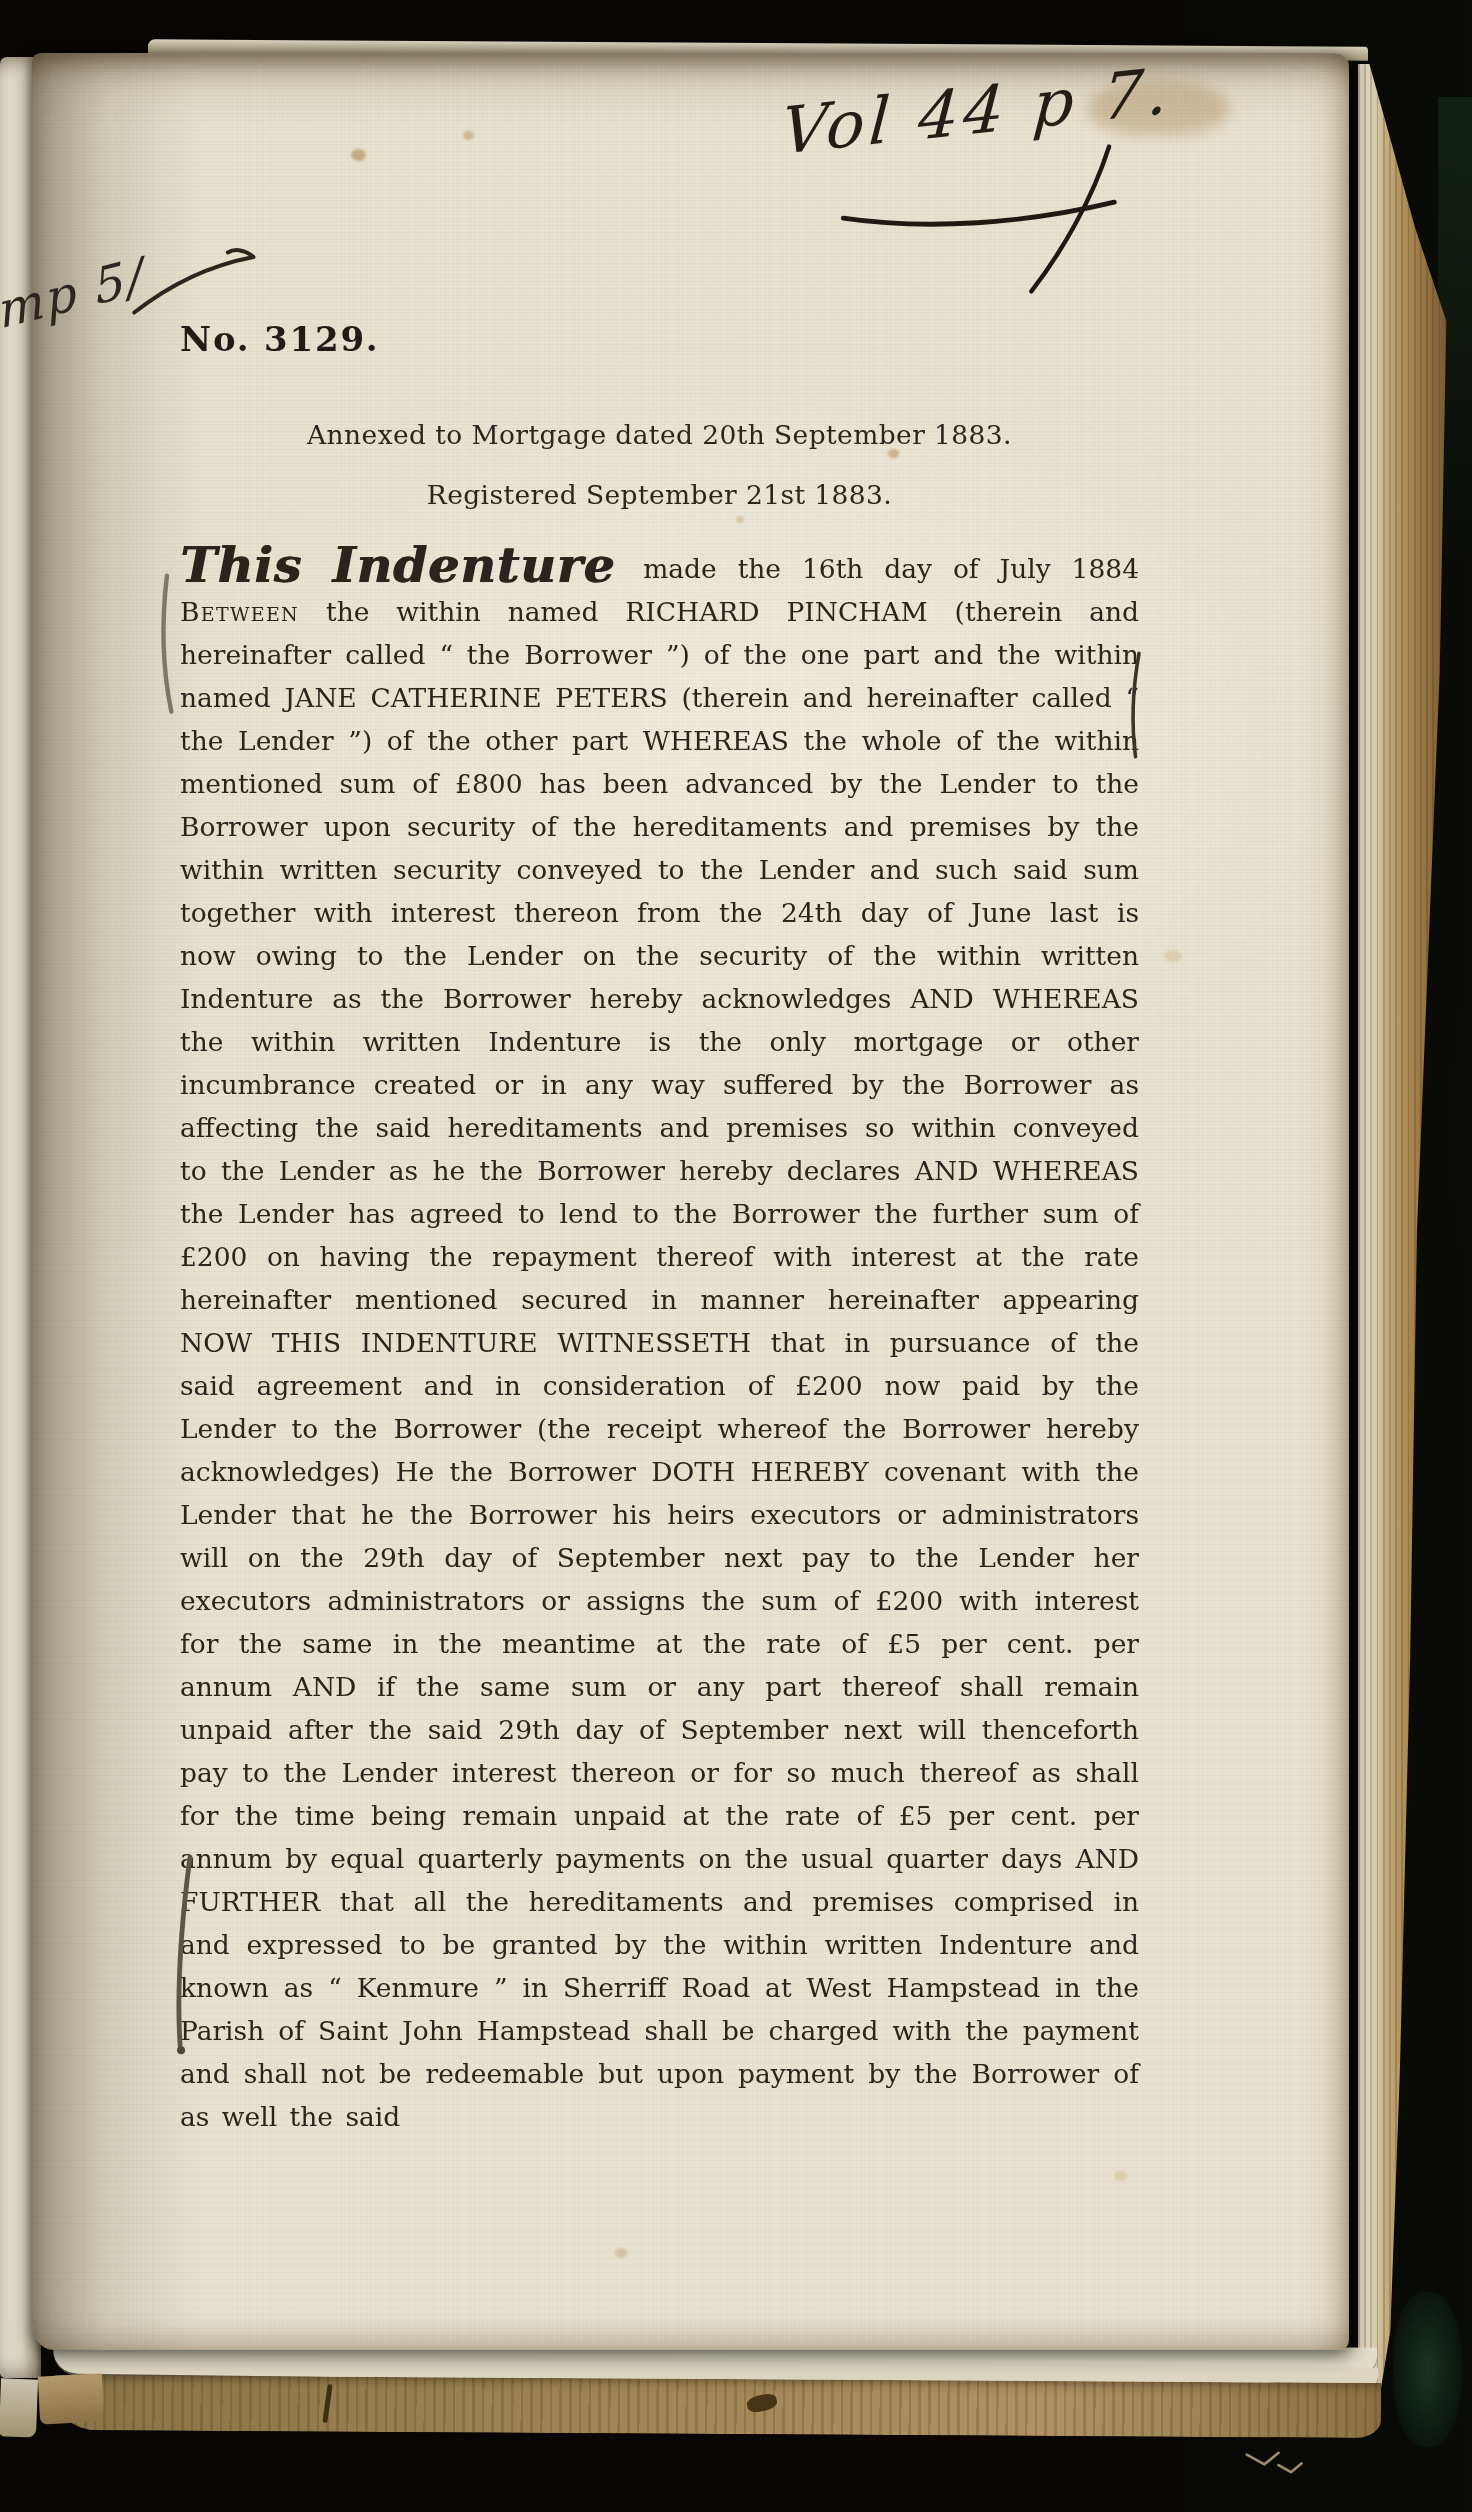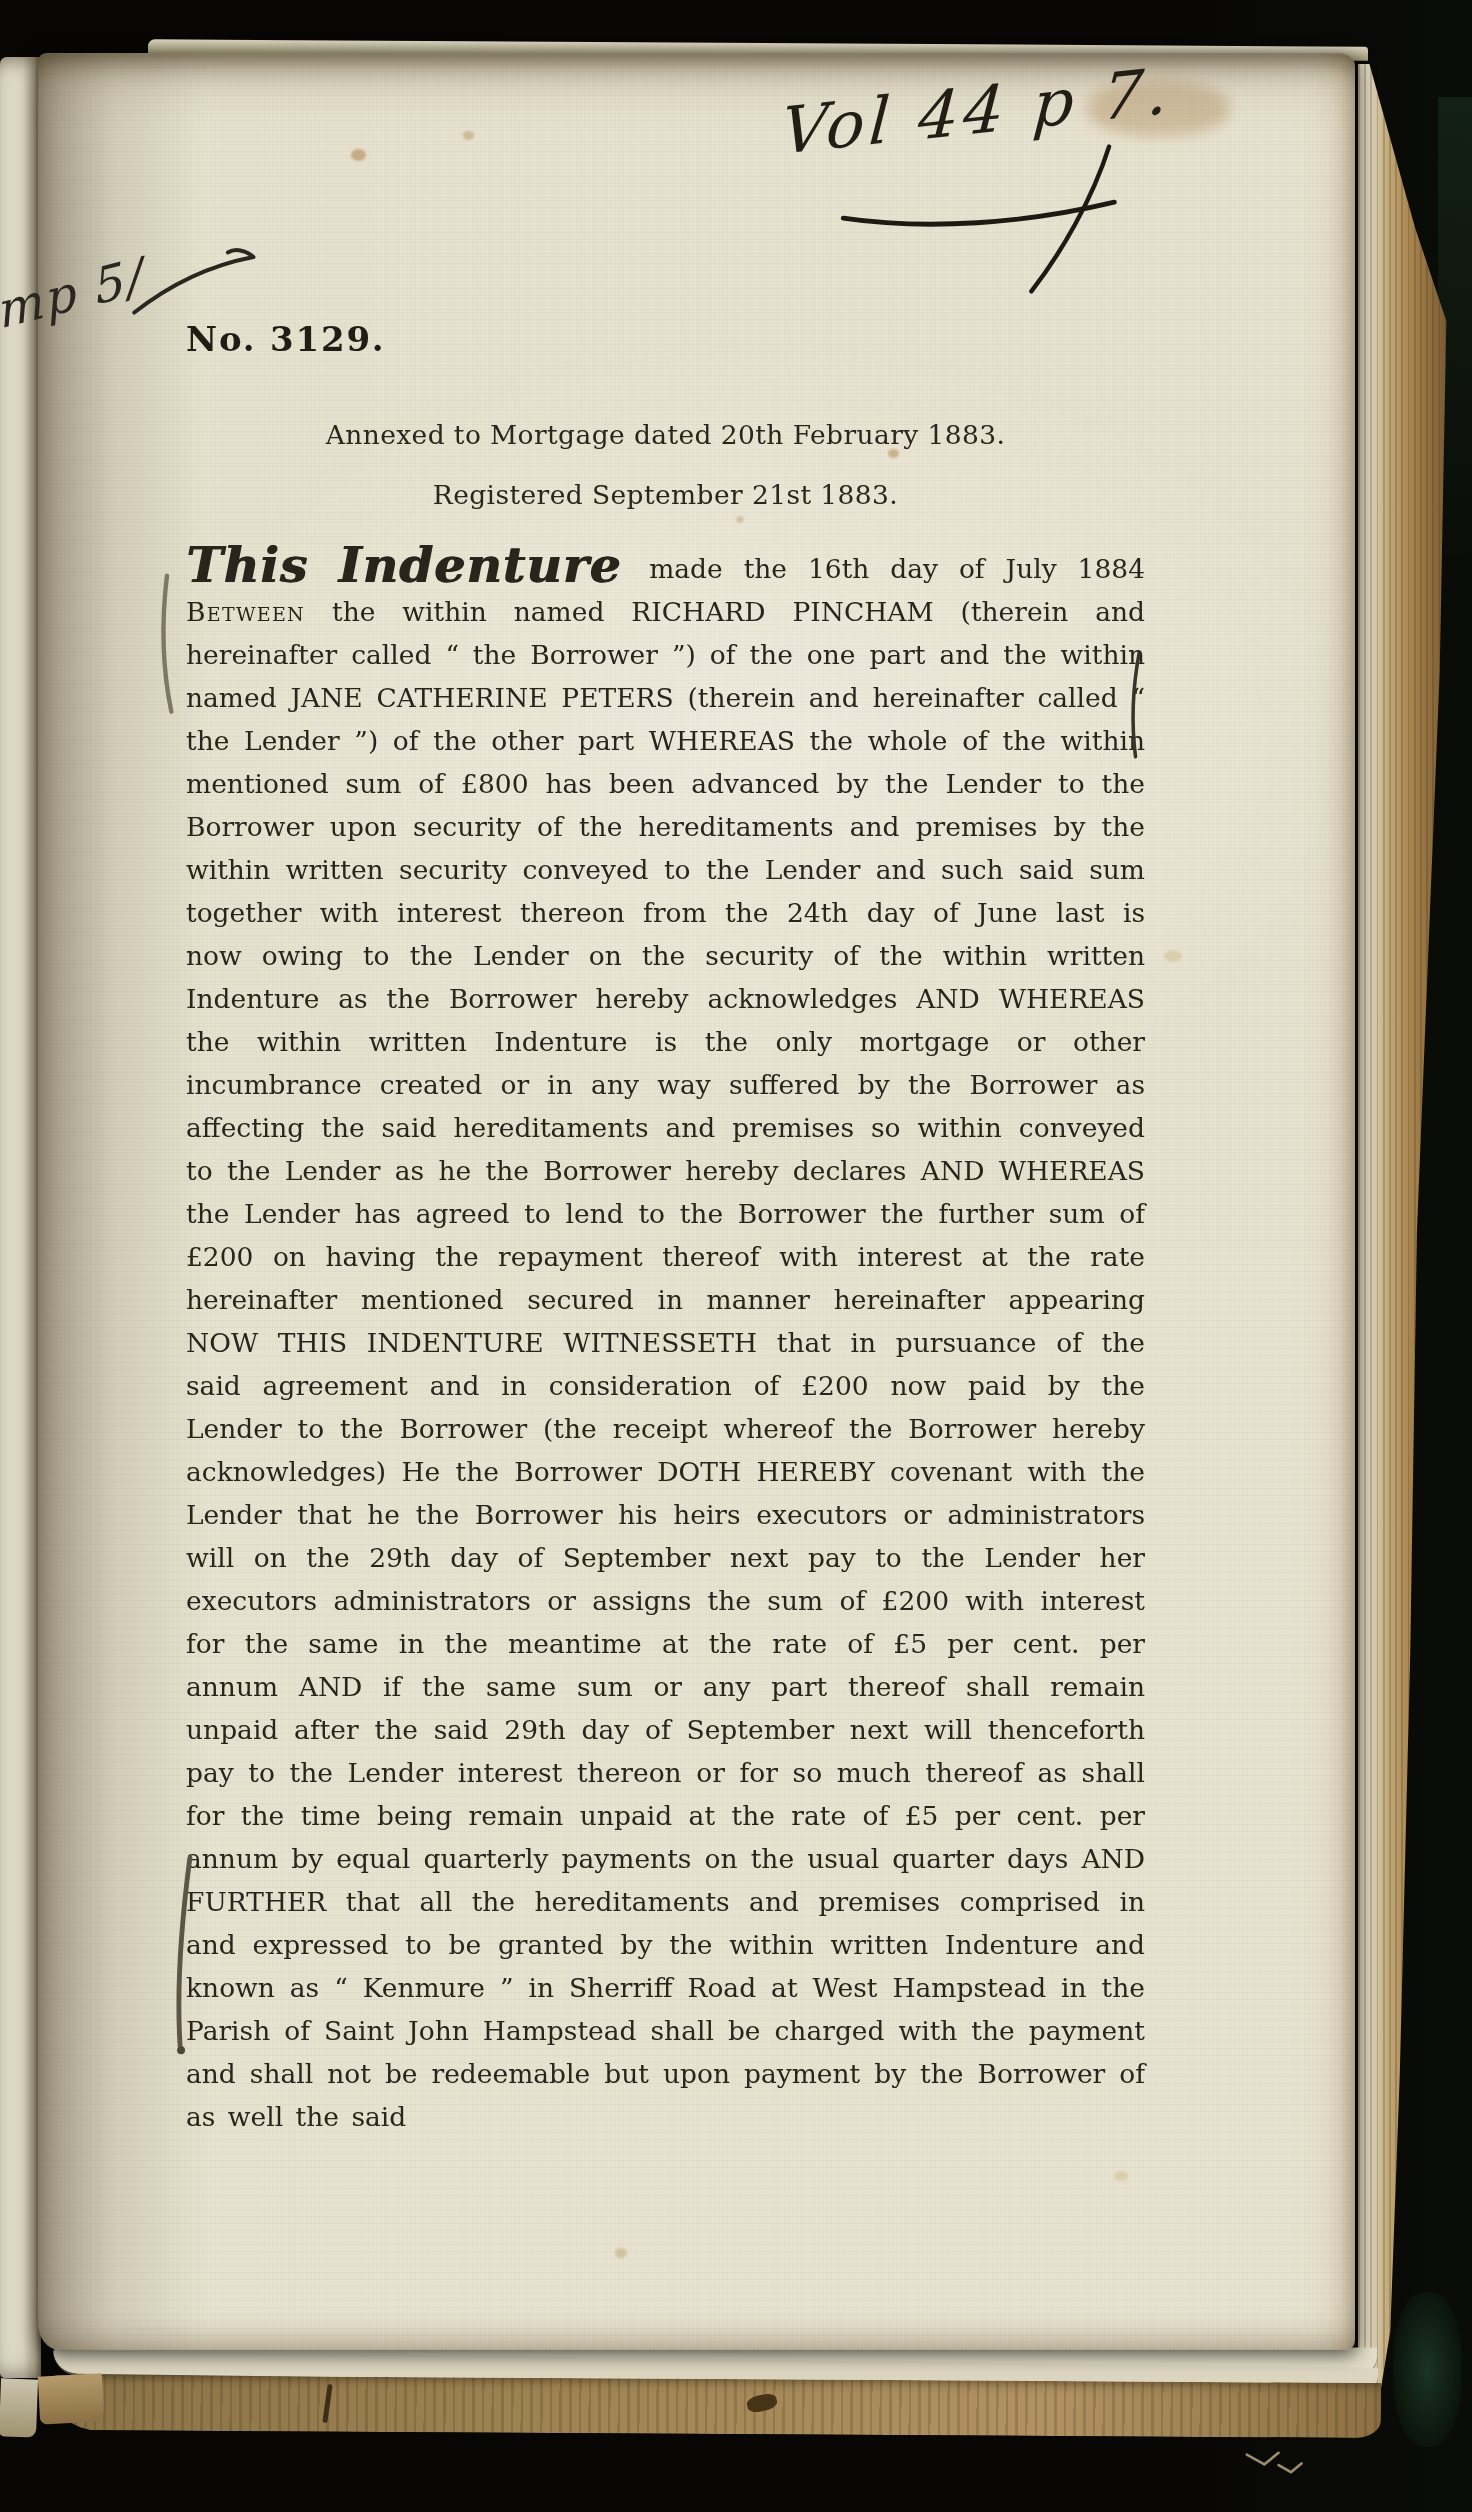--- a/index.html
+++ b/index.html
@@ -53,21 +53,21 @@
     box-shadow:inset 0 7px 10.6px -5.3px rgba(40,28,10,.6);
   }
   .crack1{position:absolute;left:325px;top:2384px;width:5.3px;height:39px;z-index:2;background:#3d2f16;transform:rotate(8deg);border-radius:2.6px;}
   .crack2{position:absolute;left:747px;top:2395px;width:30px;height:16px;z-index:2;background:#463417;transform:rotate(-12deg);border-radius:40%;}
   .cover-green-top{position:absolute;left:1438px;top:97px;width:34px;height:459px;z-index:0;
     background:linear-gradient(180deg,rgba(28,52,32,.5),rgba(10,18,10,.15));}
   .cover-green-bottom{position:absolute;left:1393px;top:2292px;width:69px;height:155px;z-index:2;opacity:.85;
     background:radial-gradient(#1e3b27,#0b150d 72%);border-radius:45%;}
   
   .page{
-    position:absolute;left:38px;top:53px;width:1317px;height:2296px;z-index:3;
+    position:absolute;left:32px;top:53px;width:1317px;height:2296px;z-index:3;
     border-radius:8.8px 14px 8.8px 21px / 8.8px 14px 10.6px 28px;
     background-color:#e8e3d0;
     background-image:
       radial-gradient(839px 565px at 55% 30%, rgba(255,255,255,.28), rgba(255,255,255,0) 72%),
       linear-gradient(90deg, rgba(104,94,70,.45), rgba(104,94,70,.17) 75px, rgba(104,94,70,0) 168px),
       repeating-linear-gradient(0deg, rgba(120,110,85,.05) 0 0.9px, rgba(0,0,0,0) 0.9px 3.5px),
       repeating-linear-gradient(90deg, rgba(120,110,85,.04) 0 0.9px, rgba(0,0,0,0) 0.9px 2.6px);
     border-top:1.8px solid rgba(42,32,18,.5);
     box-shadow:
       inset 0 14px 23px -8.8px rgba(55,40,20,.62),
@@ -136,21 +136,21 @@
   <div class="strip-corner2"></div>
   <div class="fore-edge"></div>
   <div class="under-page1"></div>
   <div class="under-page2"></div>
   <div class="bottom-band"></div>
   <div class="crack1"></div>
   <div class="crack2"></div>
 
   <div class="page">
     <div class="doc-no">No. 3129.</div>
-    <div class="center-line annexed">Annexed to Mortgage dated 20th February 1883.</div>
+    <div class="center-line annexed">Annexed to Mortgage dated 20th September 1883.</div>
     <div class="center-line registered">Registered September 21st 1883.</div>
     <p class="body-text"><span class="blackletter">This Indenture</span><span> made the 16th day of July 1884 </span><span class="smallcaps">Between</span><span> the within named RICHARD PINCHAM (therein and hereinafter called “ the Borrower ”) of the one part and the within named JANE CATHERINE PETERS (therein and hereinafter called “ the Lender ”) of the other part WHEREAS the whole of the within mentioned sum of £800 has been advanced by the Lender to the Borrower upon security of the hereditaments and premises by the within written security conveyed to the Lender and such said sum together with interest thereon from the 24th day of June last is now owing to the Lender on the security of the within written Indenture as the Borrower hereby acknowledges AND WHEREAS the within written Indenture is the only mortgage or other incumbrance created or in any way suffered by the Borrower as affecting the said hereditaments and premises so within conveyed to the Lender as he the Borrower hereby declares AND WHEREAS the Lender has agreed to lend to the Borrower the further sum of £200 on having the repayment thereof with interest at the rate hereinafter mentioned secured in manner hereinafter appearing NOW THIS INDENTURE WITNESSETH that in pursuance of the said agreement and in consideration of £200 now paid by the Lender to the Borrower (the receipt whereof the Borrower hereby acknowledges) He the Borrower DOTH HEREBY covenant with the Lender that he the Borrower his heirs executors or administrators will on the 29th day of September next pay to the Lender her executors administrators or assigns the sum of £200 with interest for the same in the meantime at the rate of £5 per cent. per annum AND if the same sum or any part thereof shall remain unpaid after the said 29th day of September next will thenceforth pay to the Lender interest thereon or for so much thereof as shall for the time being remain unpaid at the rate of £5 per cent. per annum by equal quarterly payments on the usual quarter days AND FURTHER that all the hereditaments and premises comprised in and expressed to be granted by the within written Indenture and known as “ Kenmure ” in Sherriff Road at West Hampstead in the Parish of Saint John Hampstead shall be charged with the payment and shall not be redeemable but upon payment by the Borrower of as well the said</span></p>
   </div>
 
   <div class="vol-note">Vol 44 p 7.</div>
   <div class="stamp-note">mp 5/</div>
 
   <div class="spot s1"></div>
   <div class="spot s2"></div>
   <div class="spot s3"></div>

